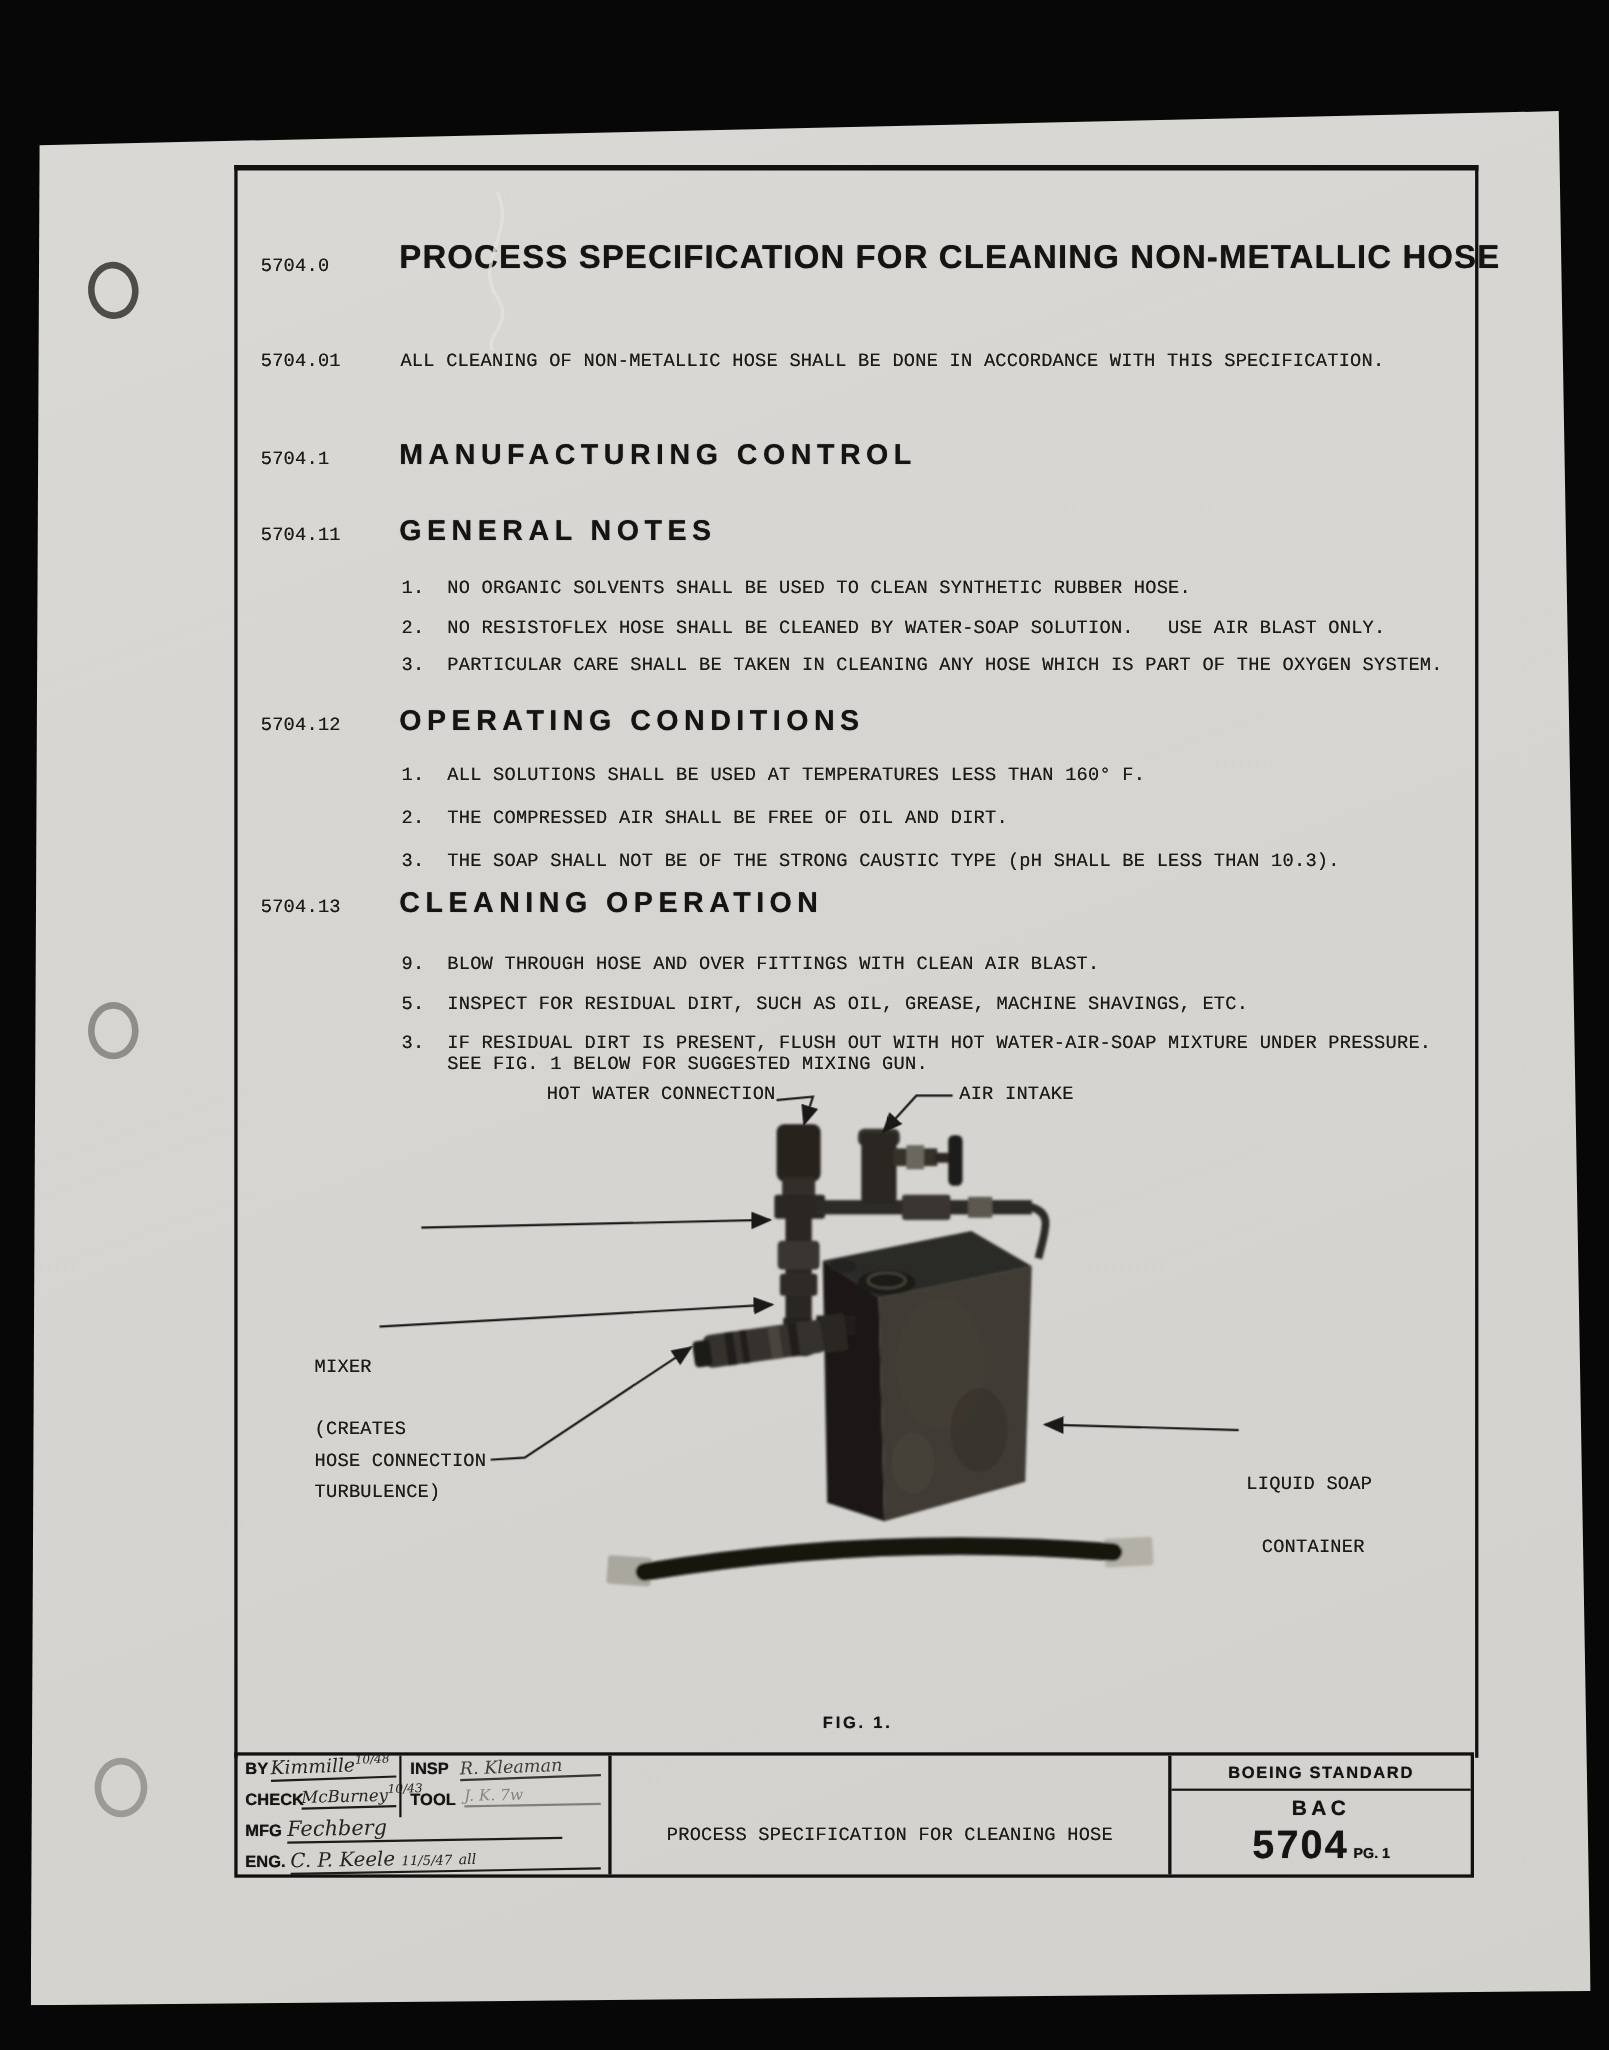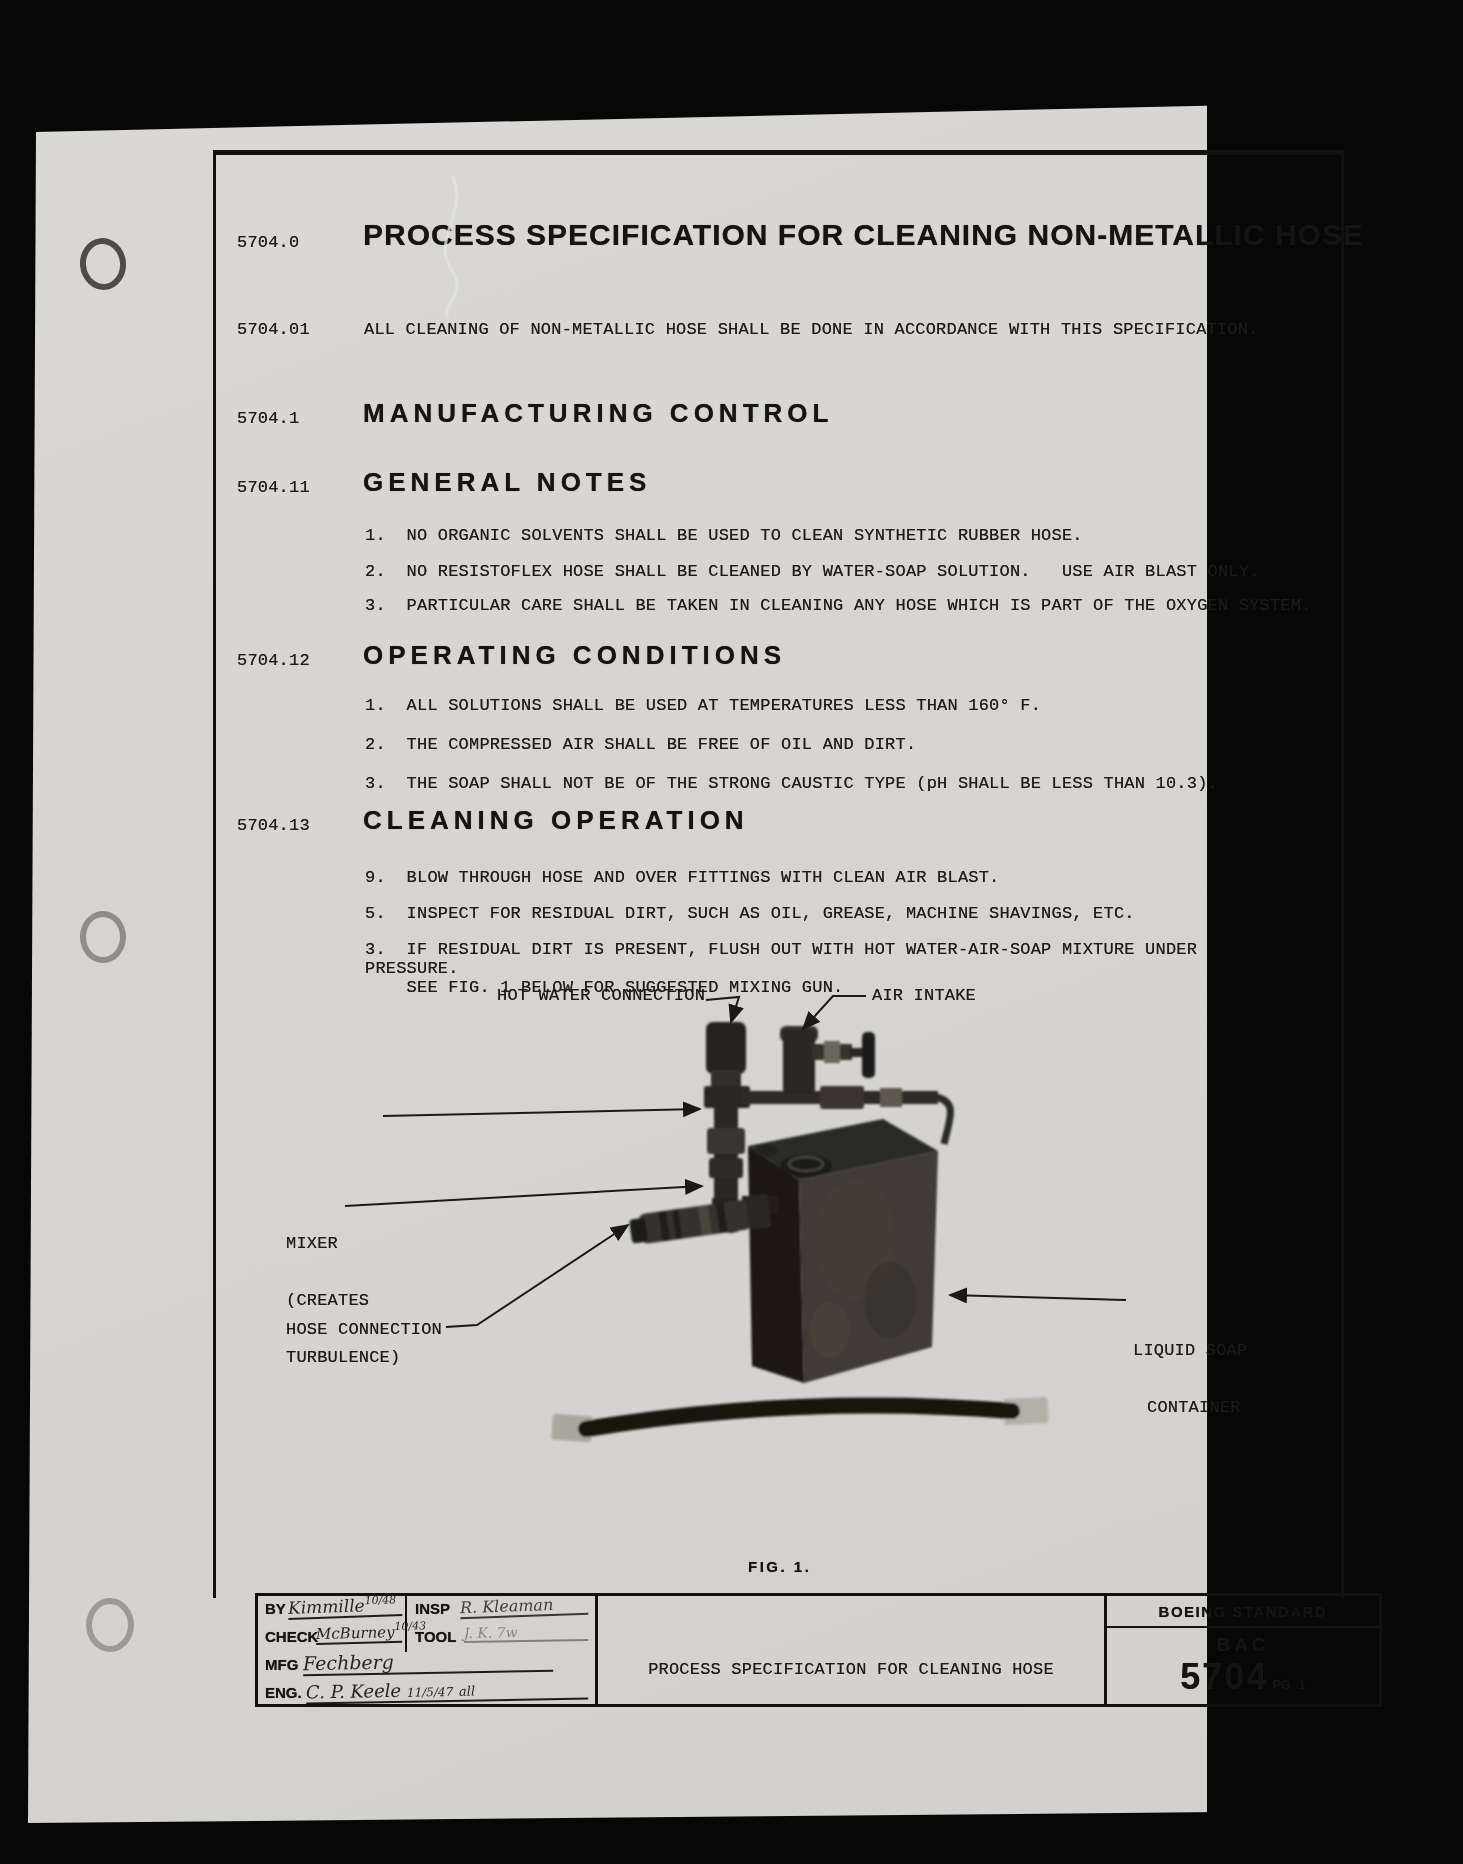--- a/index.html
+++ b/index.html
@@ -1,35 +1,35 @@
 <!DOCTYPE html>
 <html><head>
 <meta charset="utf-8">
 <style>
   html,body{margin:0;padding:0;background:#060606;}
   #canvas{position:relative;width:1463px;height:1864px;background:#070707;overflow:hidden;
           font-family:"Liberation Sans",sans-serif;}
   
-  #paper{position:absolute;left:0;top:0;width:1207px;height:1864px;
+  #paper{position:absolute;left:0;top:0;width:1463px;height:1864px;
          background:linear-gradient(160deg,#dad9d5 0%,#d6d5d1 40%,#d2d1cd 100%);
          clip-path:polygon(36px 132px,1417px 101px,1446px 1810px,28px 1823px);}
   .abs{position:absolute;}
   .mono{font-family:"Liberation Mono","DejaVu Sans Mono",monospace;font-size:17px;color:#1c1b18;
         letter-spacing:0.2px;text-shadow:0 0 .6px rgba(25,24,22,.75);white-space:pre;}
   .mono.wrap{white-space:pre-wrap;}
   .head{font-family:"Liberation Sans",sans-serif;font-weight:700;color:#151413;
         text-shadow:0 0 .7px rgba(21,20,19,.8);white-space:nowrap;}
   .title-head{font-size:30px;letter-spacing:1px;}
   .sec-head{font-size:26px;letter-spacing:5px;}
   .hw{font-family:"DejaVu Serif",serif;font-style:italic;color:#26241f;white-space:nowrap;}
   #frame{position:absolute;left:213px;top:150px;width:1125px;height:1443px;
          border:3px solid #121110;border-top-width:5px;border-bottom:none;}
   
   #tblock{position:absolute;left:213px;top:1593px;width:1127px;height:114px;
-          border:3px solid #121110;box-sizing:border-box;margin-left:42px;}
+          border:3px solid #121110;box-sizing:border-box;}
   .tb-vline{position:absolute;top:0;bottom:0;width:3px;background:#121110;}
   .sig-line{display:inline-block;border-bottom:2px solid #1e1c19;}
   .punch{position:absolute;border-radius:50%;border:6px solid #7a7974;
          background:transparent;}
   .fig-label{line-height:19px;}
 </style>
 </head>
 <body>
 
 <div id="canvas">

